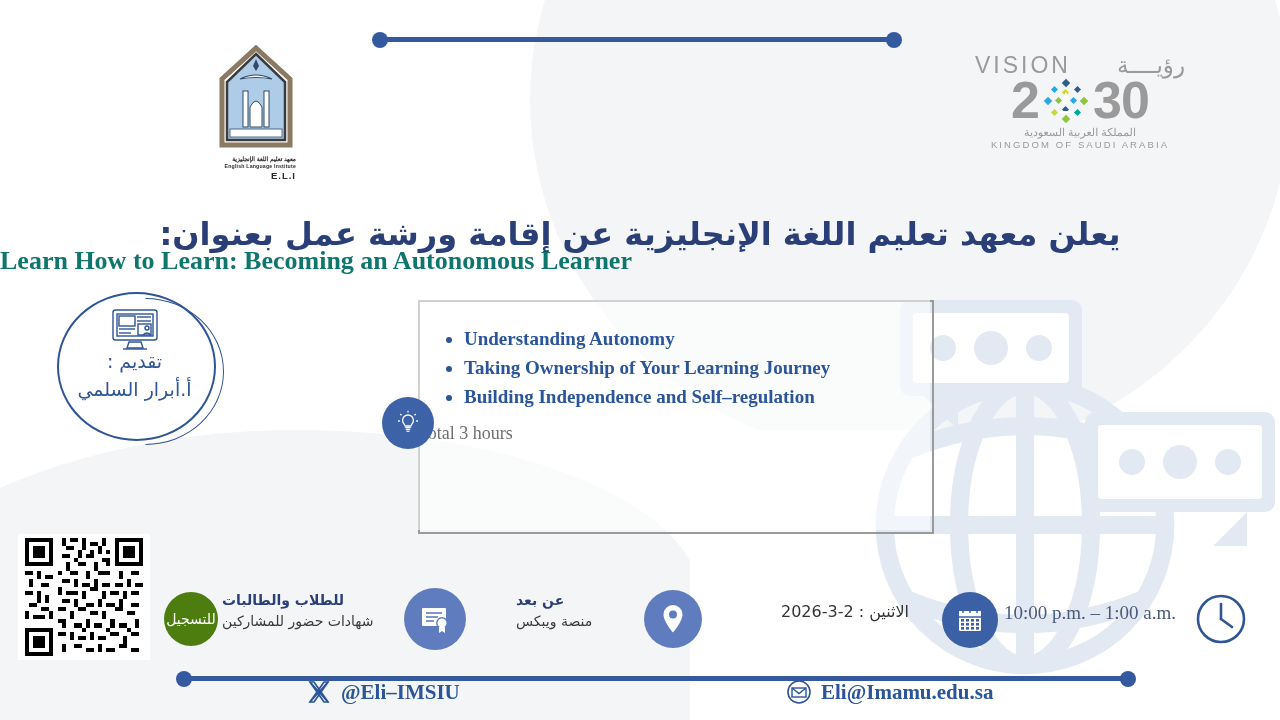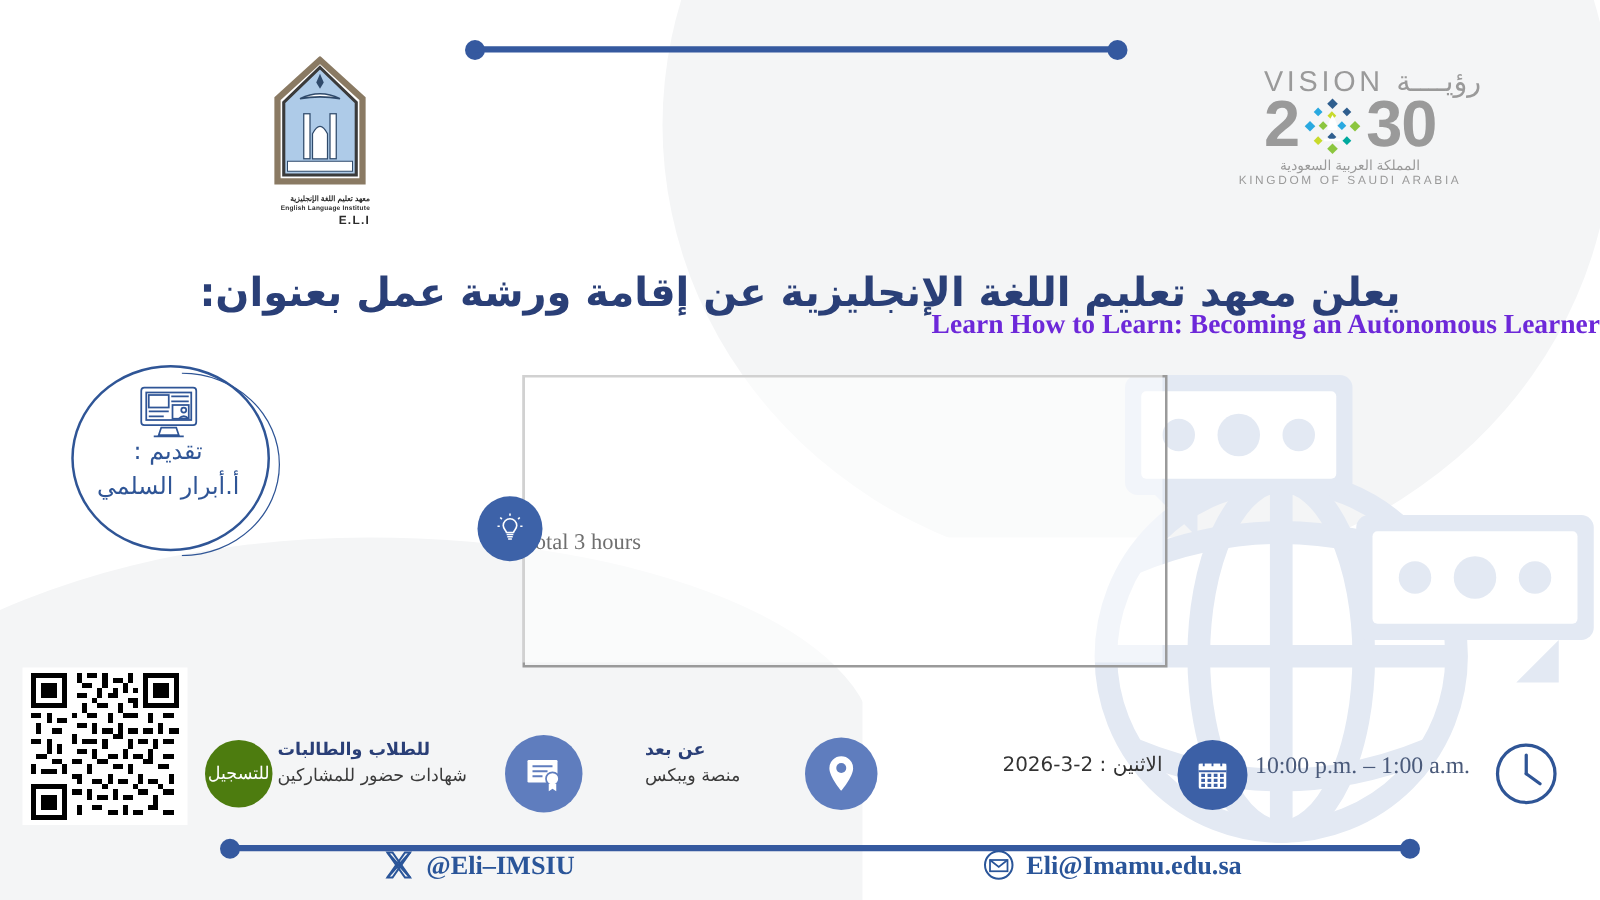--- a/index.html
+++ b/index.html
@@ -82,38 +82,38 @@
 
   
   .eli-logo{position:absolute;left:208px;top:45px;width:88px;height:128px;text-align:right;}
   .eli-shield{width:80px;height:105px;margin:0 auto;}
   .eli-cap{font-size:5.2px;color:#2b2b2b;font-weight:bold;letter-spacing:.2px;line-height:1.35;margin-top:1px;}
   .eli-cap .ar{font-size:6px;}
   .eli-cap .eli{font-size:9.5px;letter-spacing:1px;}
 
   
   .vision{position:absolute;left:975px;top:52px;width:210px;height:105px;text-align:center;}
-  .v-row1{display:flex;align-items:center;justify-content:flex-end;gap:10px;color:#9a9a9a;}
+  .v-row1{display:flex;align-items:center;justify-content:space-between;gap:10px;color:#9a9a9a;}
   .v-row1 .en{font-size:23px;letter-spacing:3px;font-weight:300;}
   .v-row1 .ar{font-size:23px;font-weight:300;}
   .v-num{display:flex;align-items:center;justify-content:center;color:#9a9a9a;font-size:52px;font-weight:bold;line-height:.95;letter-spacing:-1px;margin-top:-3px;}
   .v-emblem{width:46px;height:46px;margin:0 4px;}
   .v-sub-ar{font-size:11px;color:#9a9a9a;margin-top:1px;}
   .v-sub-en{font-size:9.5px;color:#9a9a9a;letter-spacing:2.1px;}
 
   
   .headline-ar{
     position:absolute;left:0;right:0;top:183px;text-align:center;
     color:#2a3f77;font-weight:bold;font-size:32px;direction:rtl;
     font-family:"DejaVu Sans", sans-serif;
     margin-top:32px;
   }
   .headline-en{
-    position:absolute;left:0;right:0;top:246px;text-align:right;
-    color:#6d28d9;font-weight:bold;font-size:22px;
+    position:absolute;left:0;right:0;top:246px;text-align:left;
+    color:#0f766e;font-weight:bold;font-size:26px;
     font-family:"Liberation Serif", serif;
   }
 
   
   .bullets{position:absolute;left:438px;top:325px;width:500px;}
   .bullets li{
     color:#2a5599;font-weight:bold;font-size:19px;line-height:1.52;
     font-family:"Liberation Serif", serif;white-space:nowrap;
   }
   .bullets ul{margin:0;padding-left:26px;}
@@ -158,21 +158,21 @@
 
   .icon-circle{
     position:absolute;border-radius:50%;background:#5f7dbe;
     display:flex;align-items:center;justify-content:center;
   }
   #cert-icon{left:404px;top:588px;width:62px;height:62px;}
   #pin-icon{left:644px;top:590px;width:58px;height:58px;}
   #cal-icon{left:942px;top:592px;width:56px;height:56px;background:#3c60a6;}
 
   .date-text{
-    position:absolute;left:760px;top:602px;width:170px;text-align:right;
+    position:absolute;left:760px;top:602px;width:170px;text-align:center;
     color:#333;font-size:16px;direction:rtl;font-family:"DejaVu Sans",sans-serif;
   }
   .time-text{
     position:absolute;left:1004px;top:602px;width:185px;text-align:left;
     color:#4a5a7a;font-size:19px;font-family:"Liberation Serif", serif;
   }
   .clock{position:absolute;left:1194px;top:592px;width:54px;height:54px;}
 
   
   .handle{position:absolute;display:flex;align-items:center;gap:9px;}
@@ -277,20 +277,27 @@
     <div class="v-sub-ar">المملكة العربية السعودية</div>
     <div class="v-sub-en">KINGDOM OF SAUDI ARABIA</div>
   </div>
 
   <div class="headline-ar">يعلن معهد تعليم اللغة الإنجليزية عن إقامة ورشة عمل بعنوان:</div>
   <div class="headline-en">Learn How to Learn: Becoming an Autonomous Learner</div>
 
   <div class="gray-frame"></div>
   <div class="content-box"></div>
 
+  <div class="bullets">
+    <ul>
+      <li>Understanding Autonomy</li>
+      <li>Taking Ownership of Your Learning Journey</li>
+      <li>Building Independence and Self–regulation</li>
+    </ul>
+  </div>
   <div class="total-hours">Total 3 hours</div>
 
   <div class="bulb">
     <svg width="28" height="28" viewBox="0 0 28 28">
       <g fill="none" stroke="#ffffff" stroke-width="1.3">
         <path d="M14 6 a5.4 5.4 0 0 1 5.4 5.4 c0 2.6 -2.1 3.8 -2.6 5.6 h-5.6 c-0.5 -1.8 -2.6 -3 -2.6 -5.6 A5.4 5.4 0 0 1 14 6z"></path>
         <line x1="11.3" y1="18.6" x2="16.7" y2="18.6"></line>
         <line x1="11.8" y1="20.4" x2="16.2" y2="20.4"></line>
         <line x1="12.5" y1="22.2" x2="15.5" y2="22.2"></line>
         <line x1="14" y1="1.8" x2="14" y2="3.6"></line>

